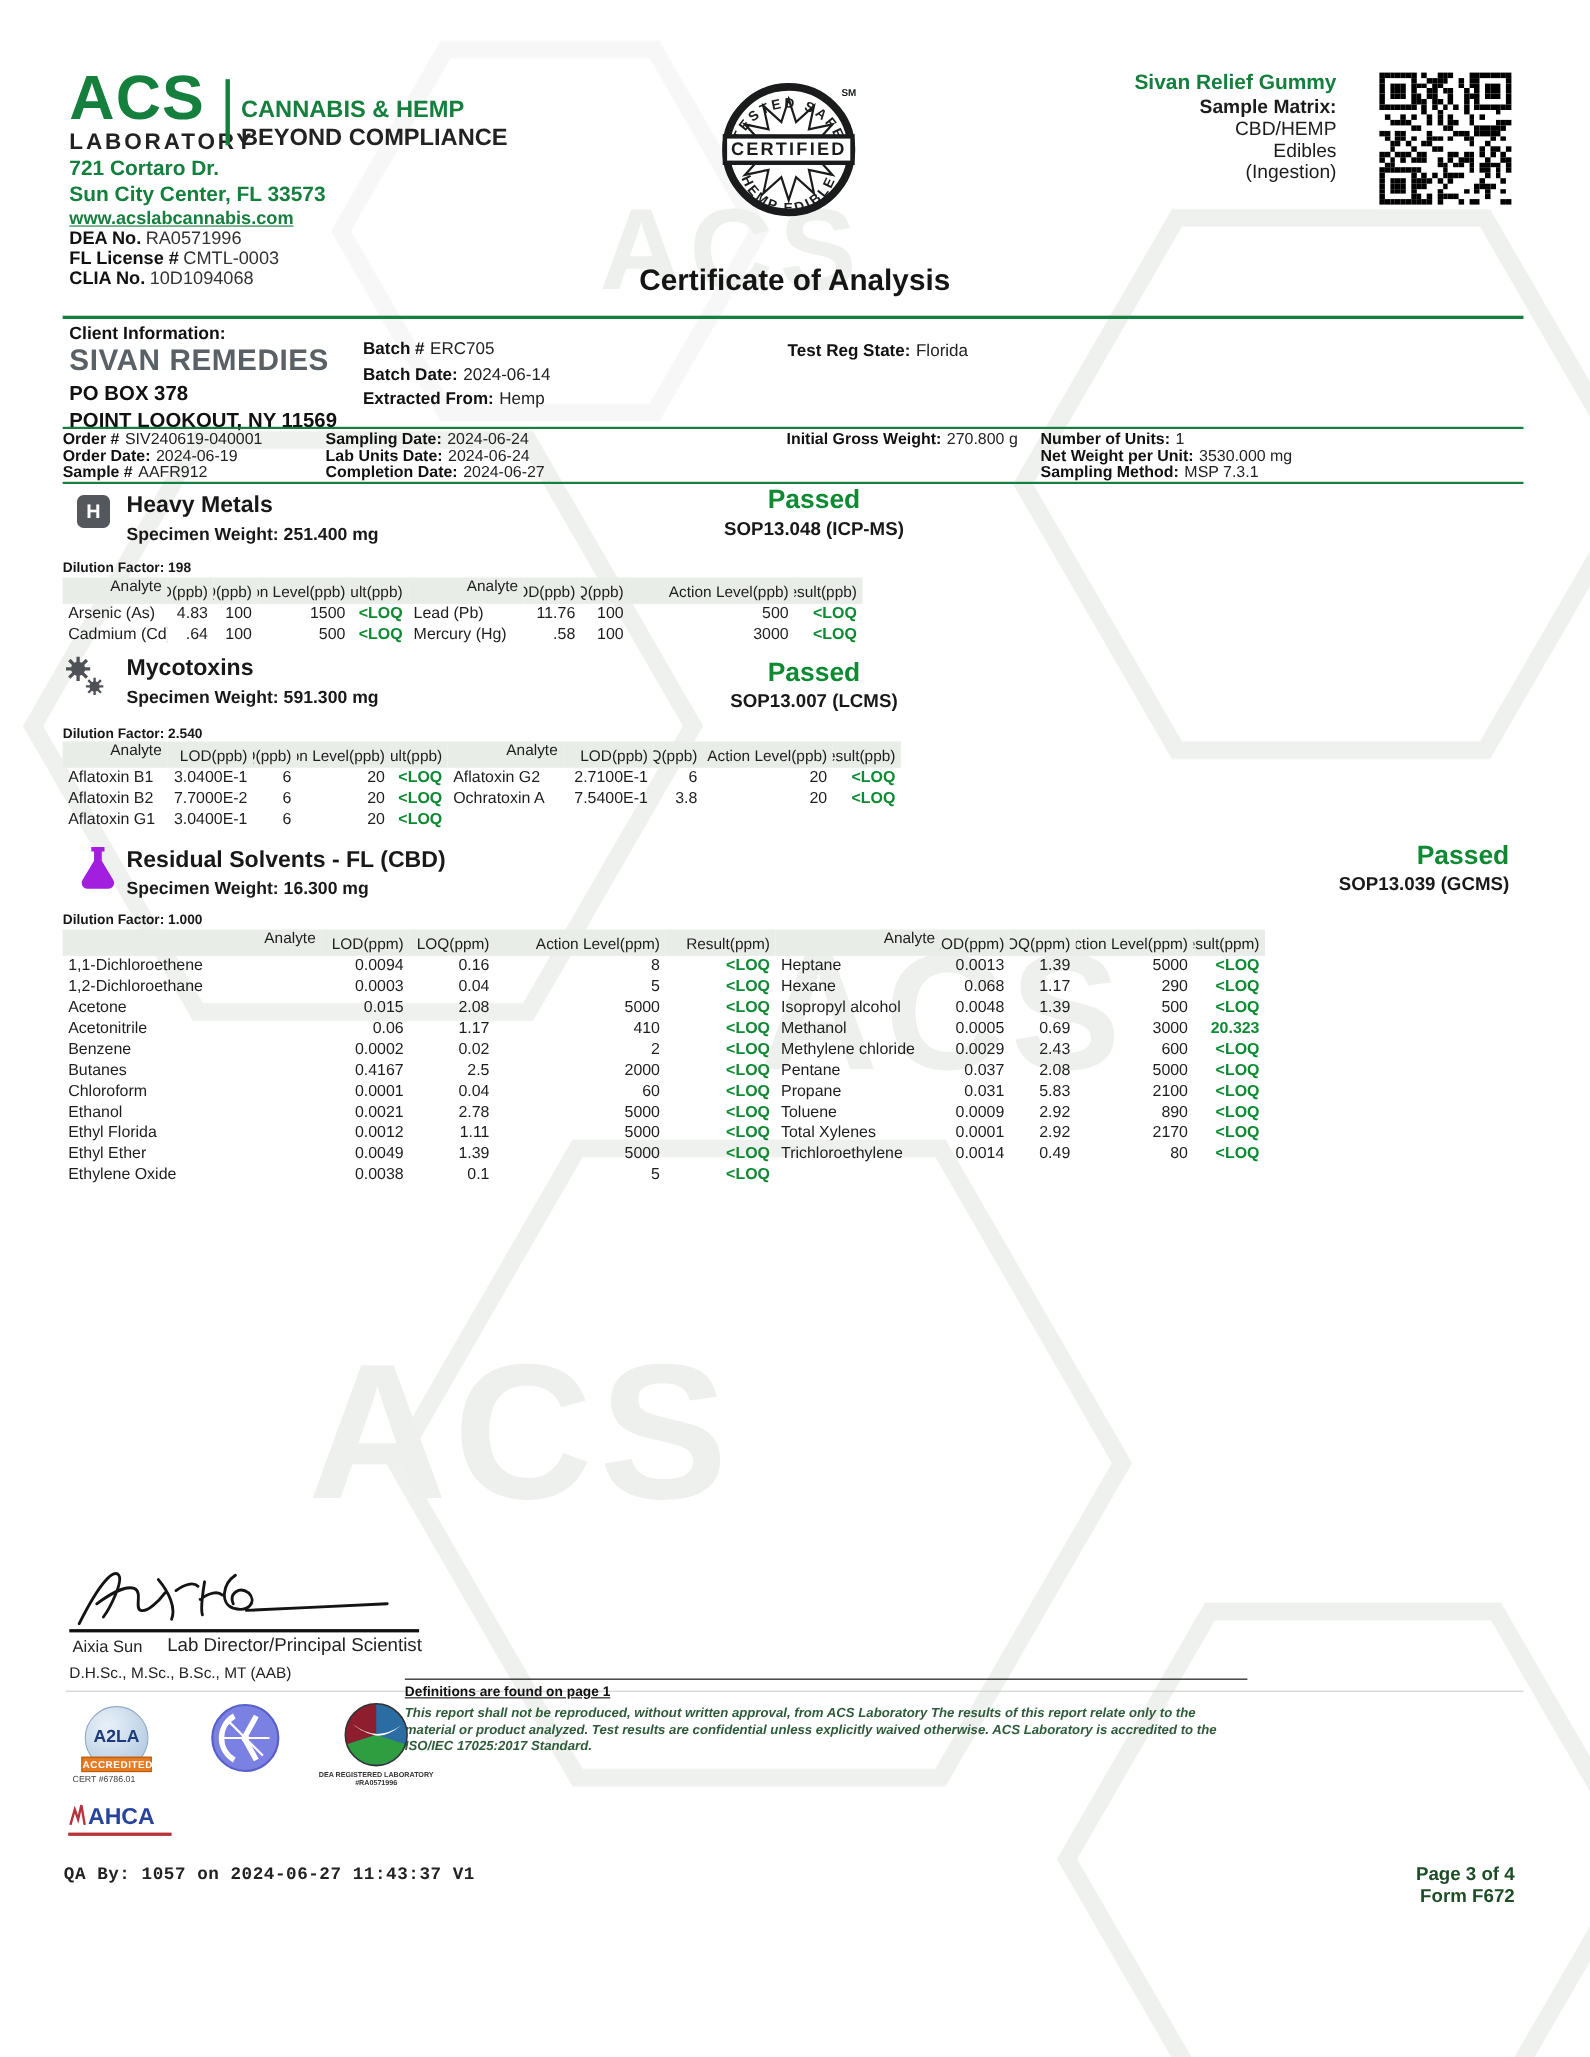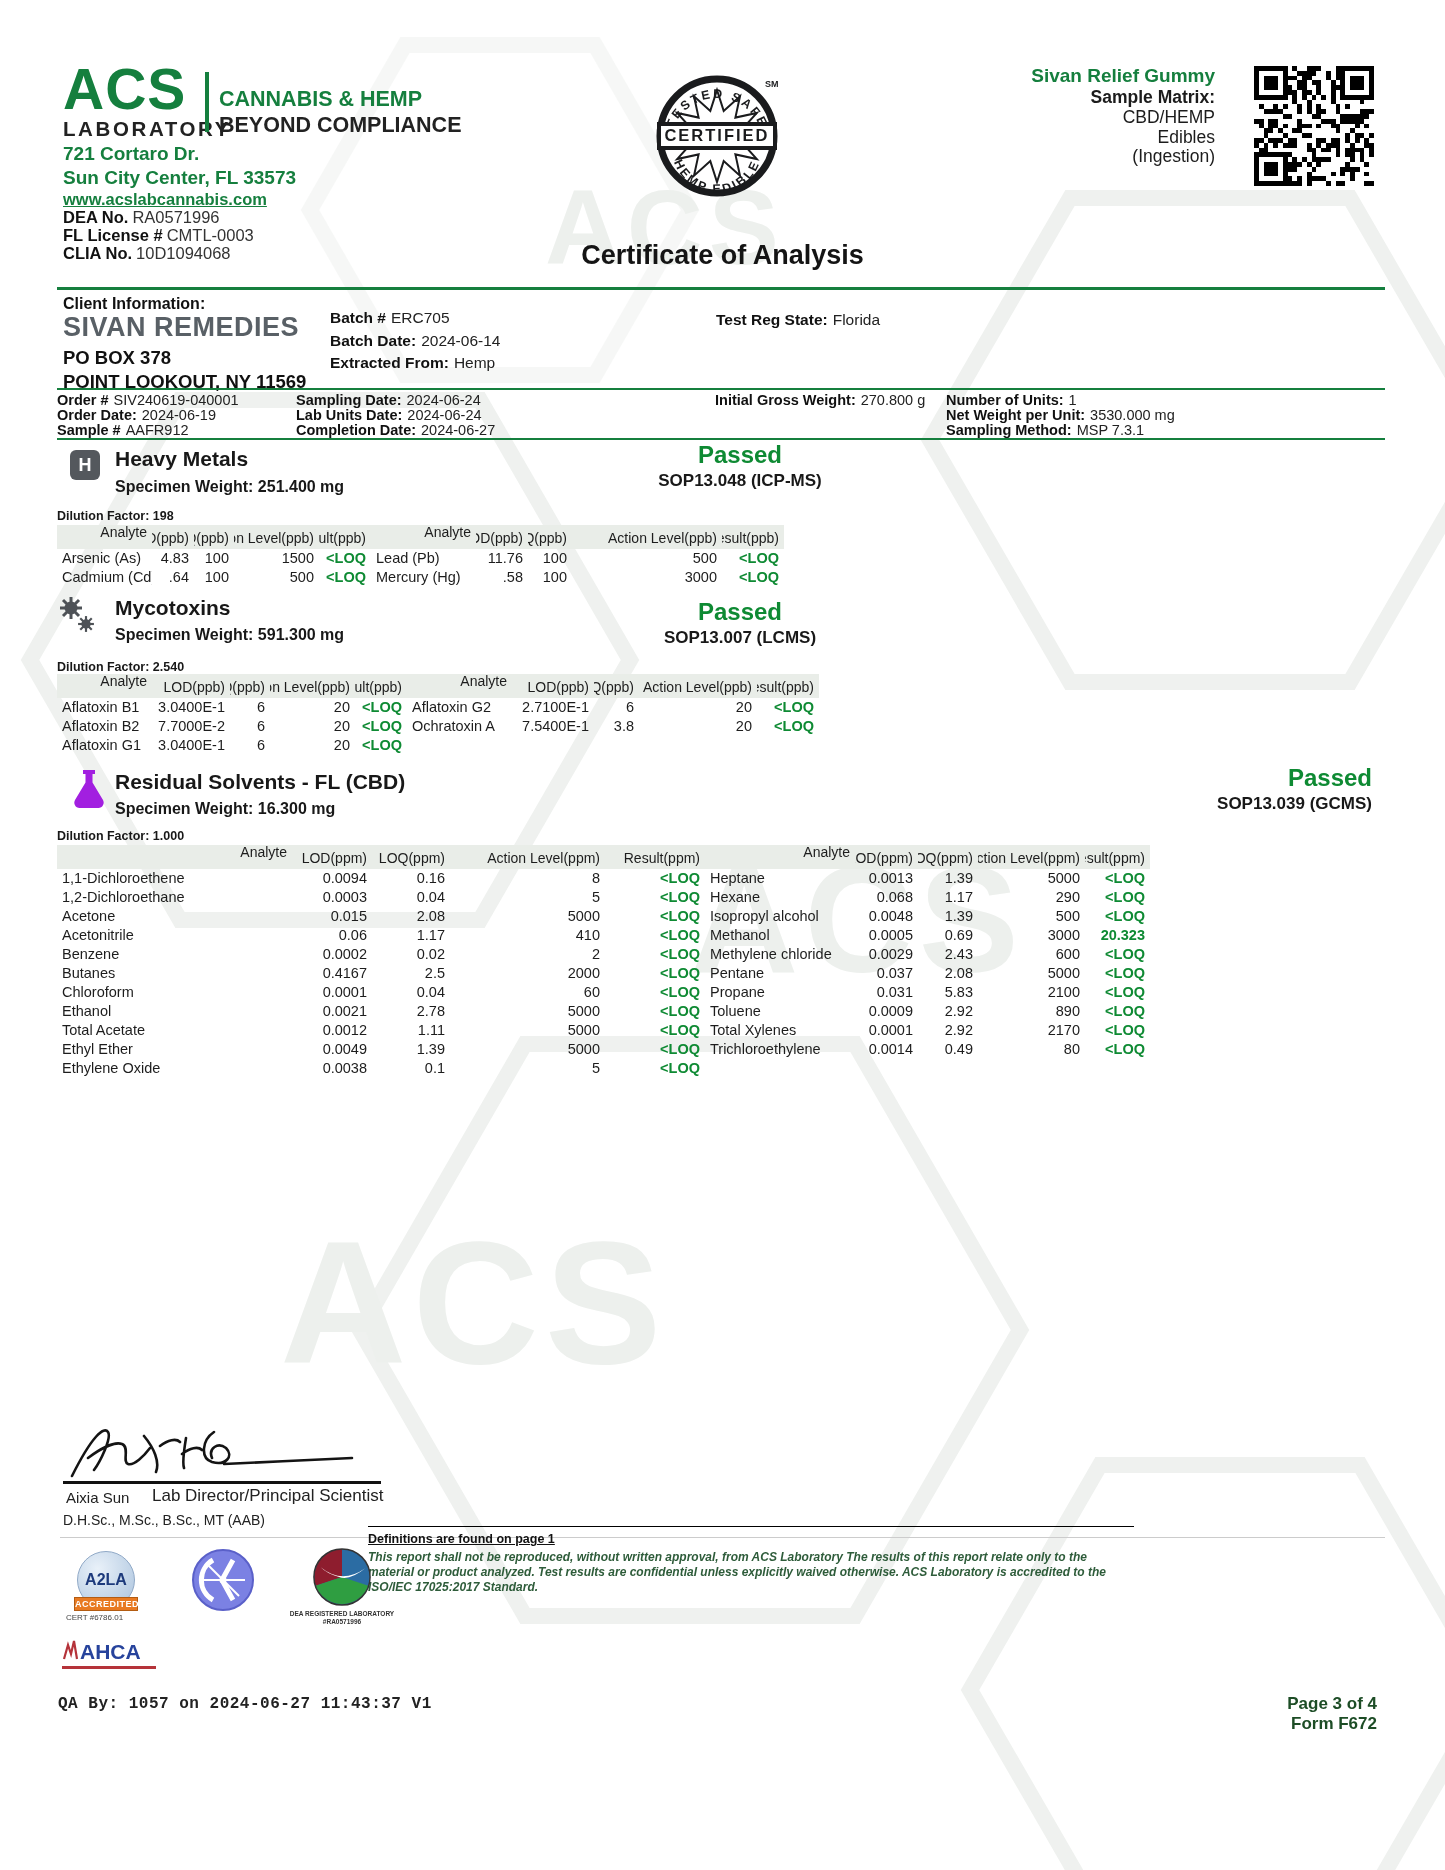--- a/index.html
+++ b/index.html
@@ -1114,21 +1114,21 @@
         <div class="c a">Ethanol</div>
         <div class="c n">0.0021</div>
         <div class="c n">2.78</div>
         <div class="c n">5000</div>
         <div class="c n res">&lt;LOQ</div>
         <div class="c a">Toluene</div>
         <div class="c n">0.0009</div>
         <div class="c n">2.92</div>
         <div class="c n">890</div>
         <div class="c n res">&lt;LOQ</div>
-        <div class="c a">Total Acetate</div>
+        <div class="c a">Ethyl Florida</div>
         <div class="c n">0.0012</div>
         <div class="c n">1.11</div>
         <div class="c n">5000</div>
         <div class="c n res">&lt;LOQ</div>
         <div class="c a">Total Xylenes</div>
         <div class="c n">0.0001</div>
         <div class="c n">2.92</div>
         <div class="c n">2170</div>
         <div class="c n res">&lt;LOQ</div>
         <div class="c a">Ethyl Ether</div>

